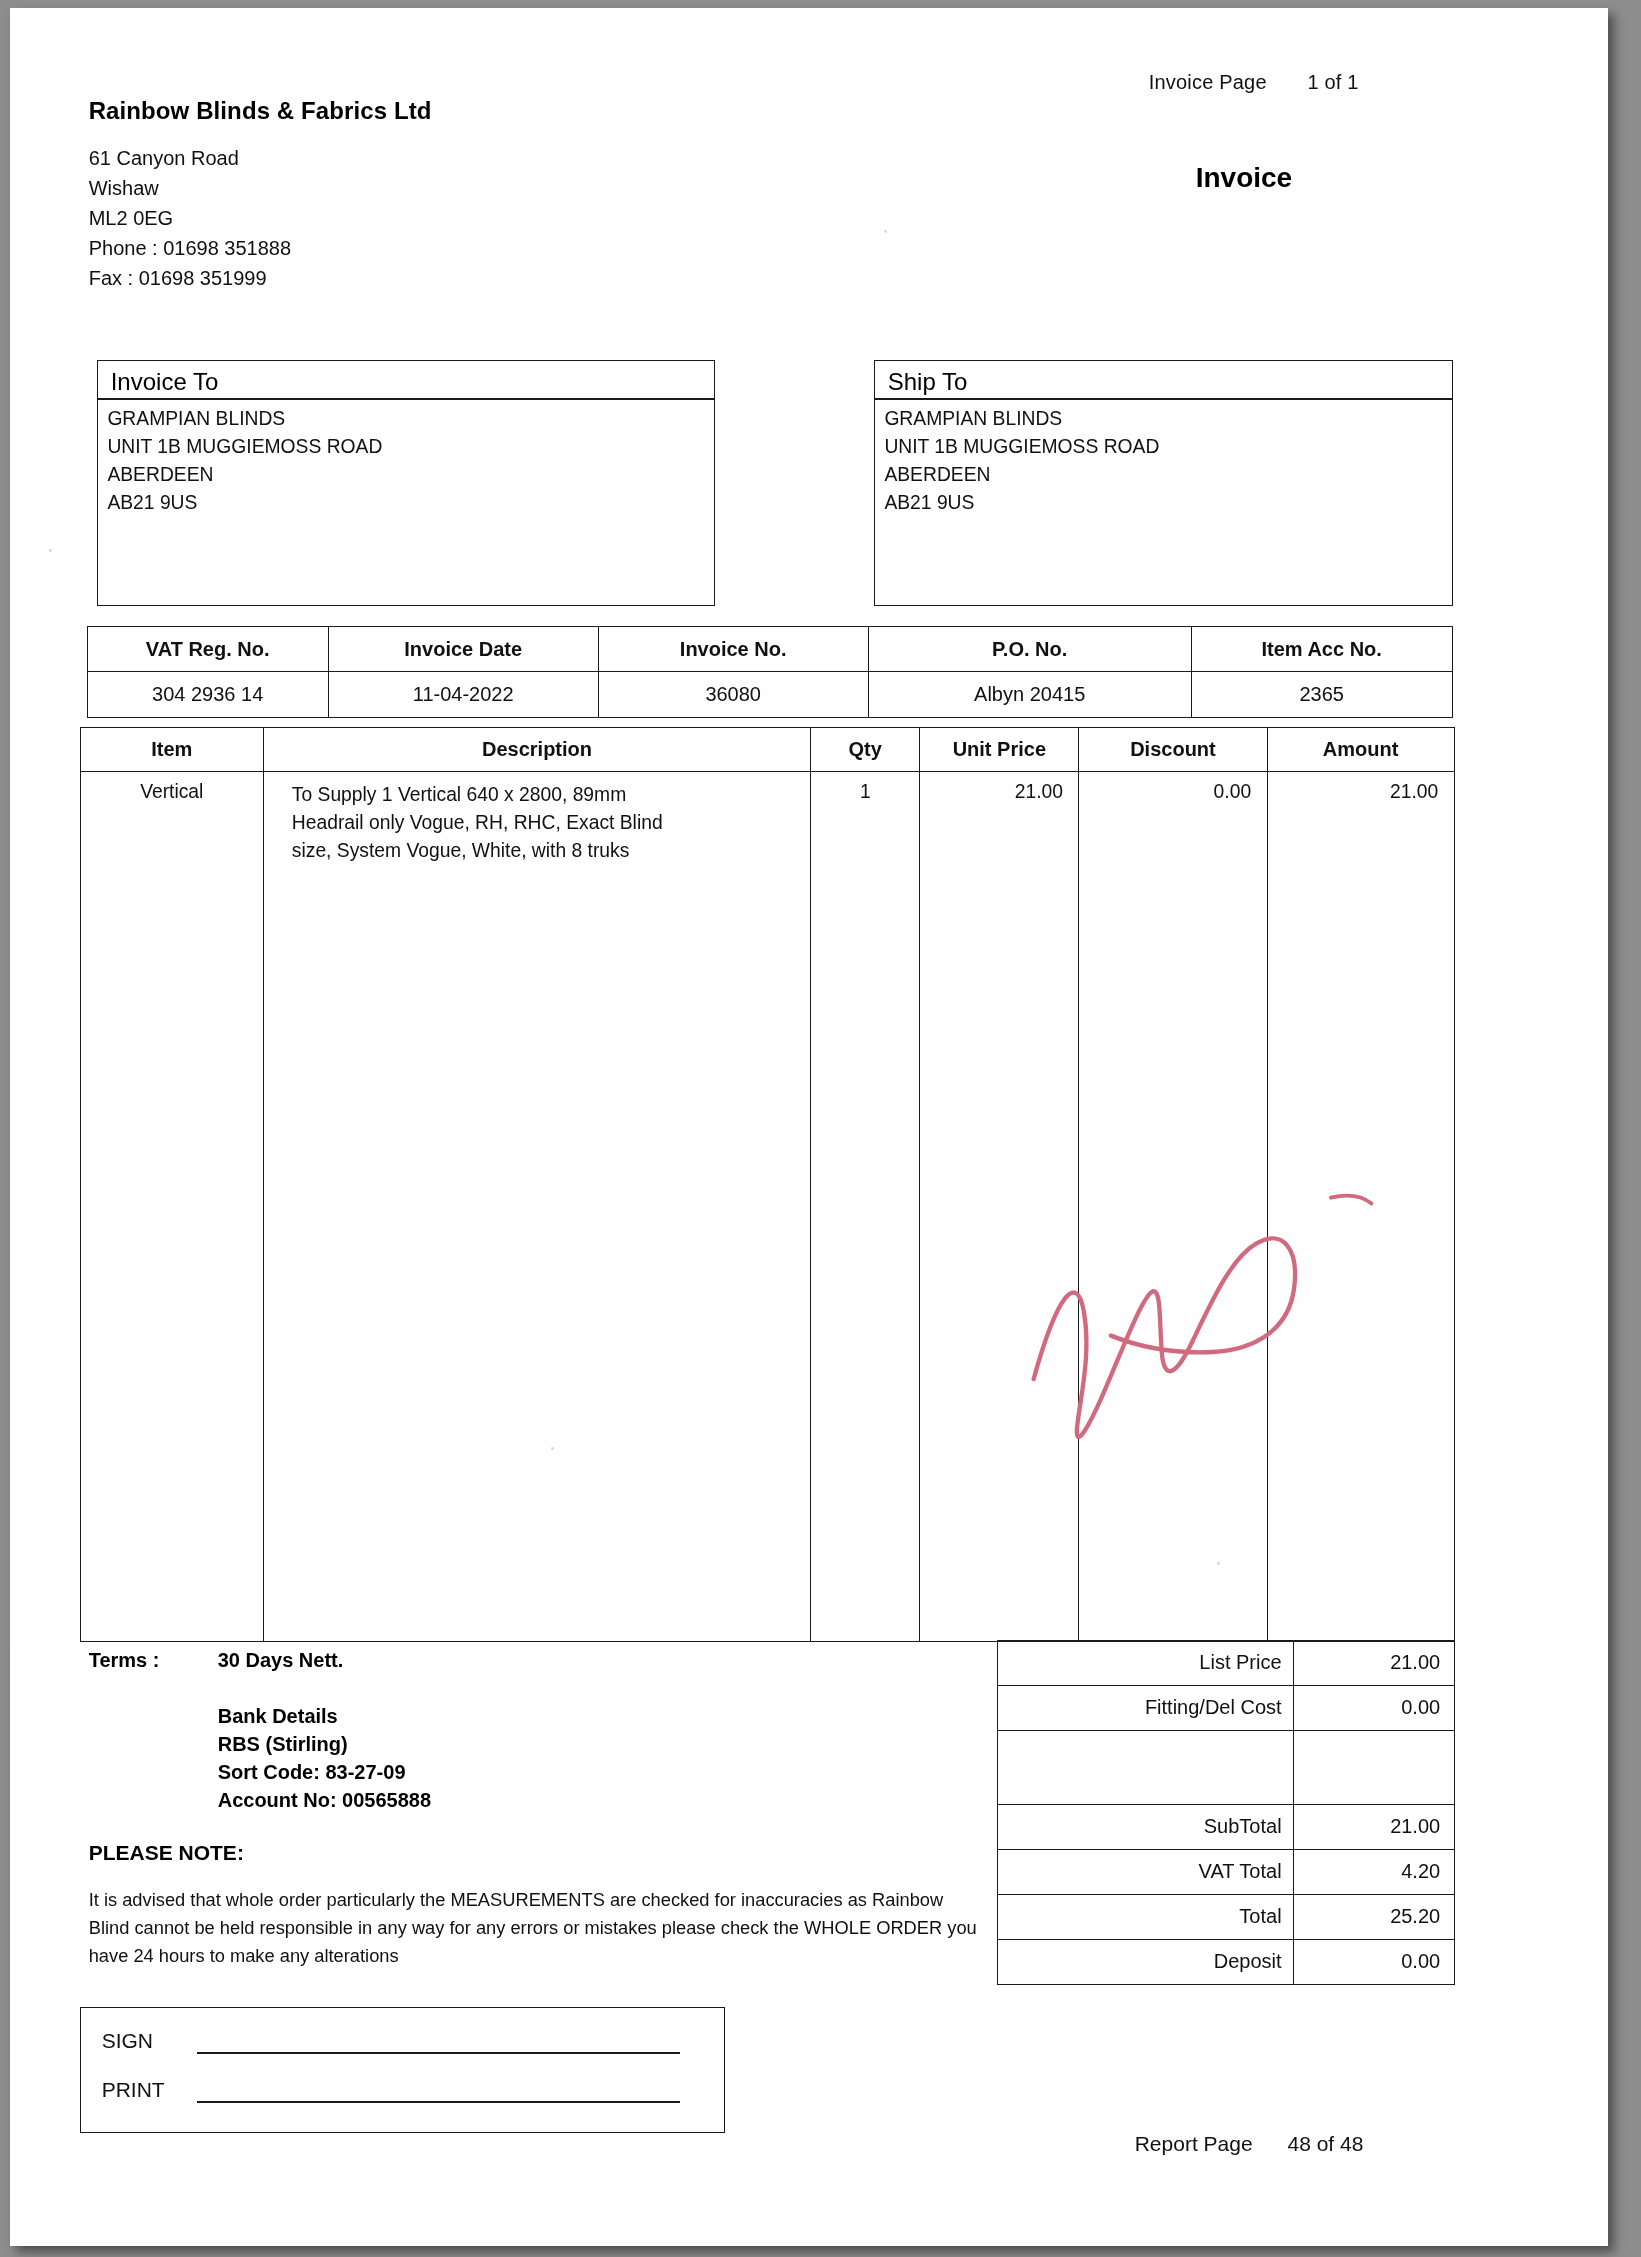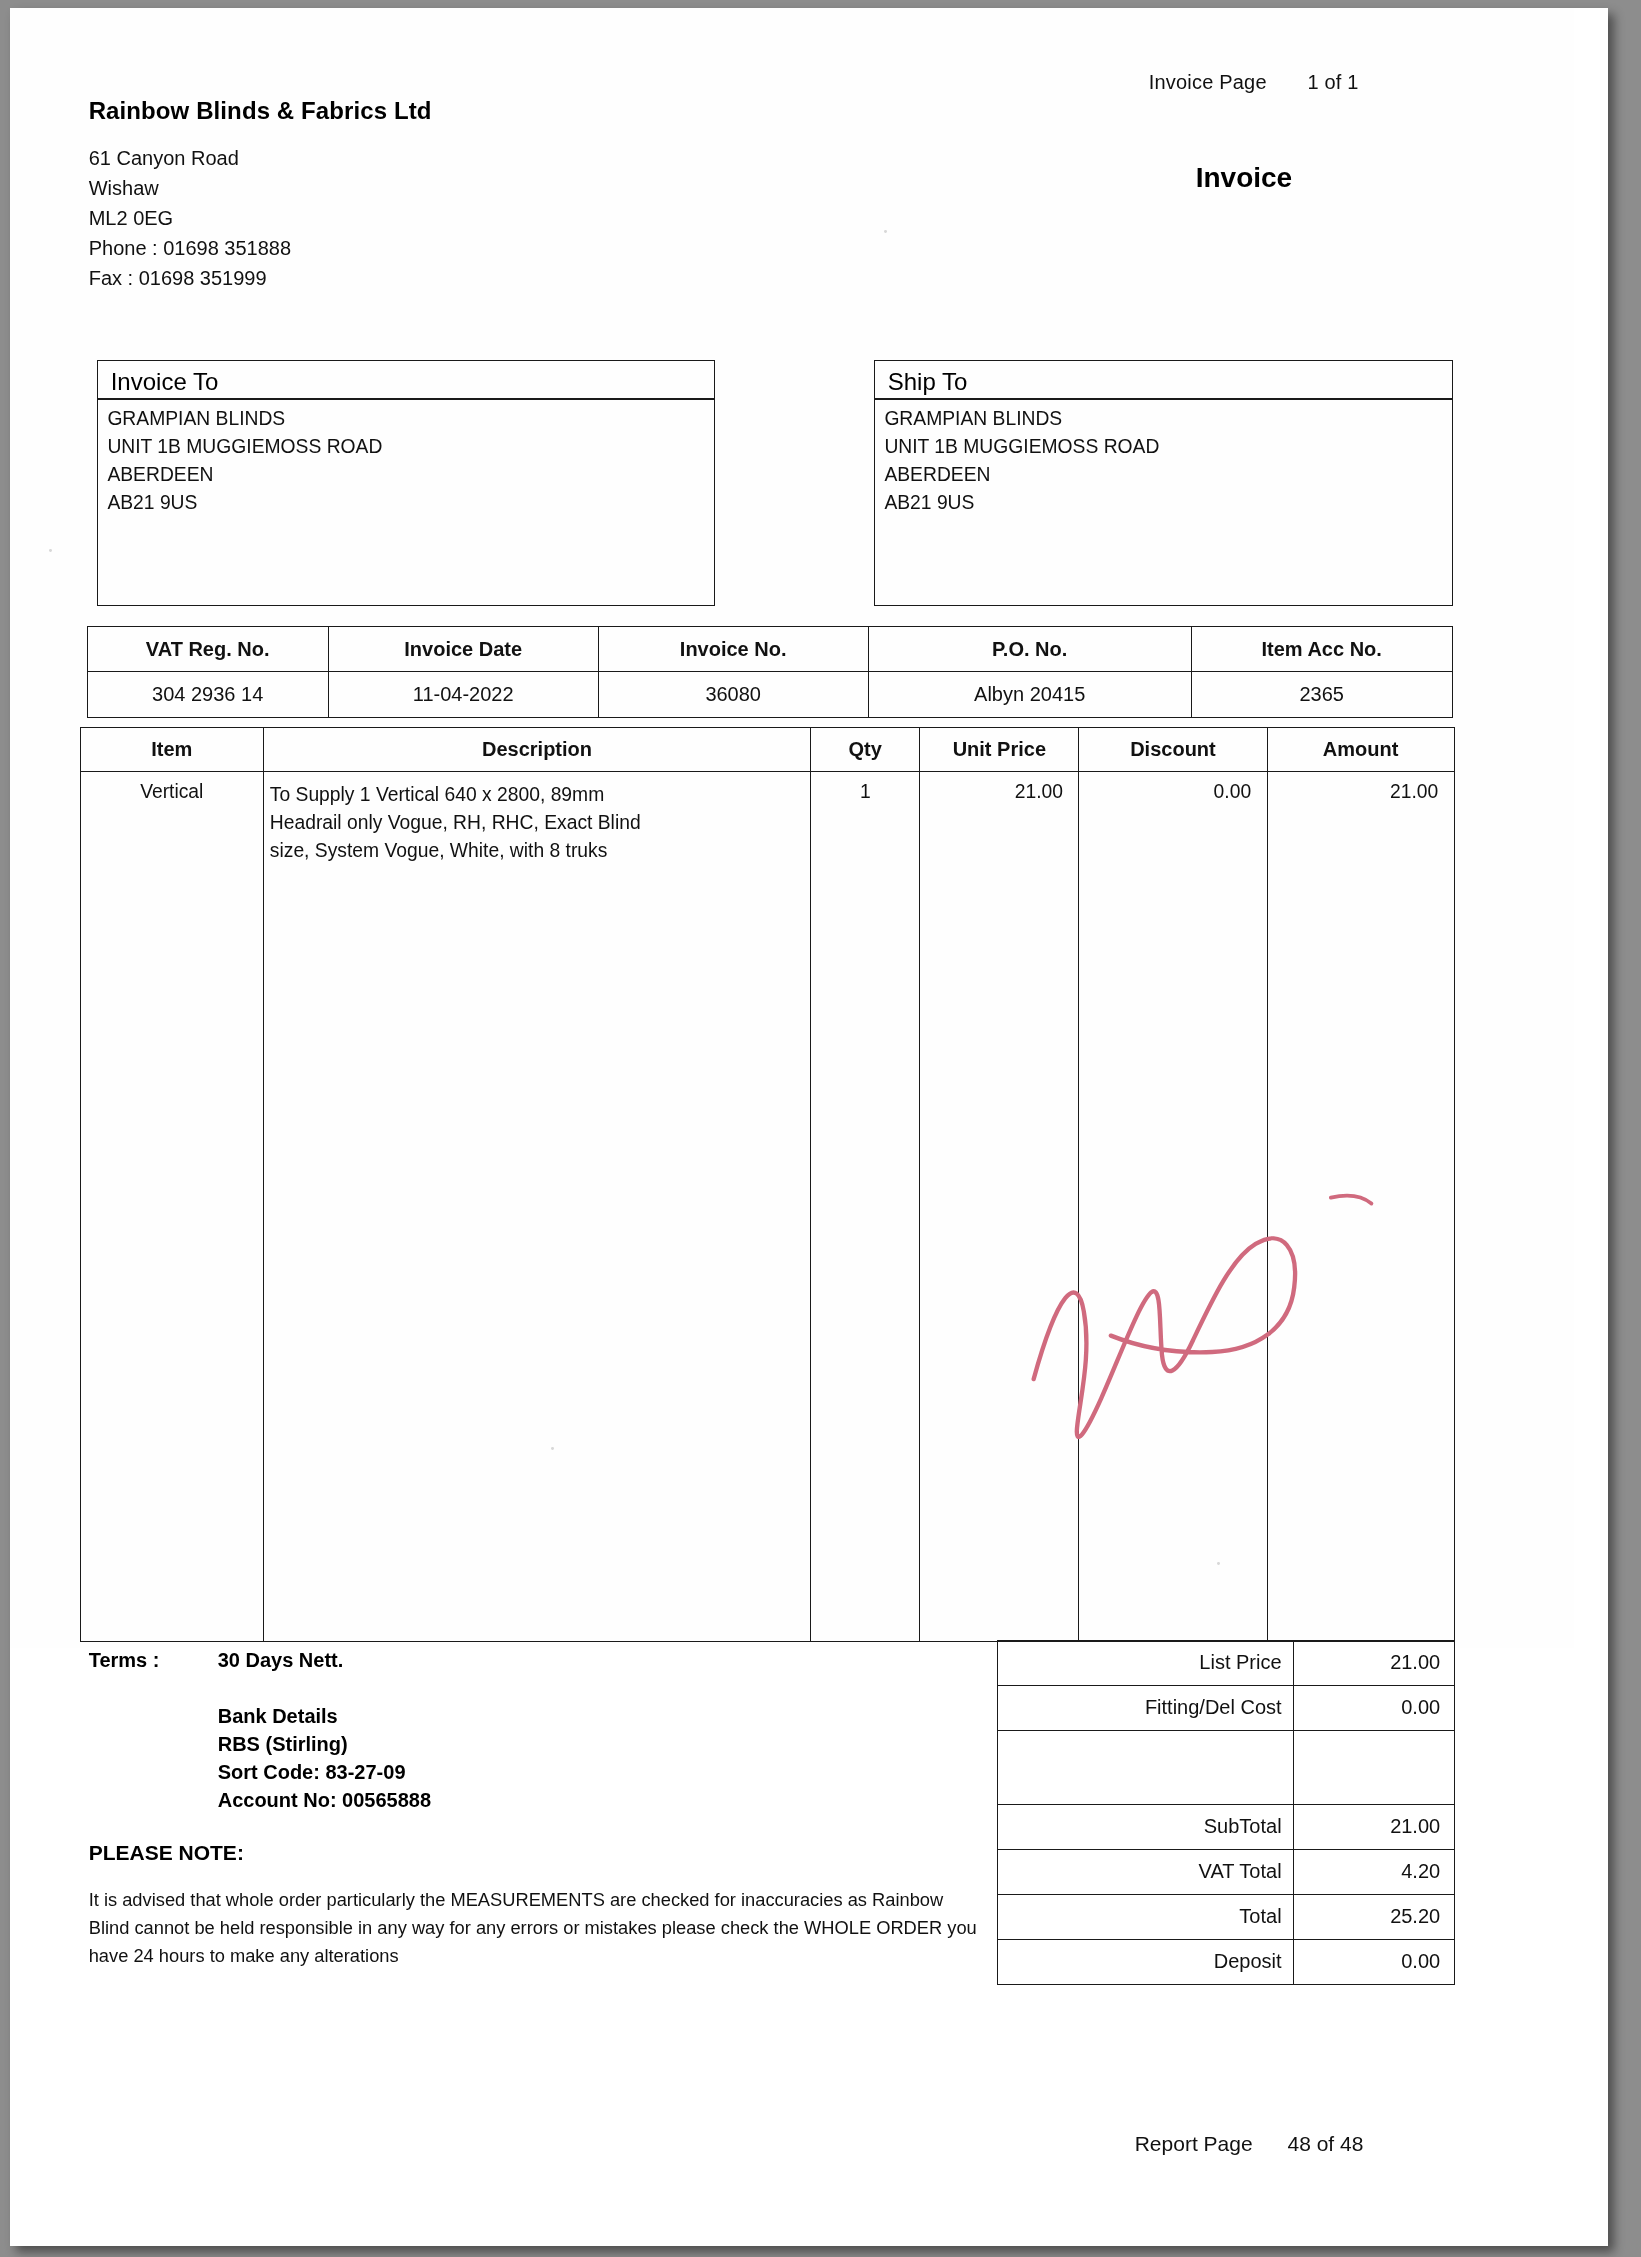--- a/index.html
+++ b/index.html
@@ -147,21 +147,21 @@
     border-left: 1.9px solid #1a1a1a;
     border-right: 1.9px solid #1a1a1a;
     border-bottom: 1.9px solid #1a1a1a;
     vertical-align: top;
     font-size: 19.3px;
     color: #111;
     padding-top: 9.7px;
     height: 859px;
   }
   .c-item { text-align: center; }
-  .c-desc { text-align: left; padding-left: 6px; line-height: 28px; }
+  .c-desc { text-align: left; padding-left: 28px; line-height: 28px; }
   .c-num { text-align: center; }
   .c-right { text-align: right; padding-right: 15.4px; }
 
   
   .terms-label {
     position: absolute;
     left: 79px;
     top: 1641px;
     font-size: 20px;
     font-weight: bold;
@@ -411,20 +411,30 @@
         <td class="lbl">Total</td>
         <td class="val">25.20</td>
       </tr>
       <tr>
         <td class="lbl">Deposit</td>
         <td class="val">0.00</td>
       </tr>
     </tbody>
       </table>
 
+    <div class="sign-box">
+      <div class="sign-row" style="left:21px; top:21px;">
+        <span class="lbl">SIGN</span>
+      </div>
+      <div class="sign-line" style="left:116px; top:44px; width:483px;"></div>
+      <div class="sign-row" style="left:21px; top:70px;">
+        <span class="lbl">PRINT</span>
+      </div>
+      <div class="sign-line" style="left:116px; top:93px; width:483px;"></div>
+    </div>
 
     <div class="report-page">
       <span>Report Page</span>
       <span class="val">48 of 48</span>
     </div>
 
   </div>
 </div>
 
 

